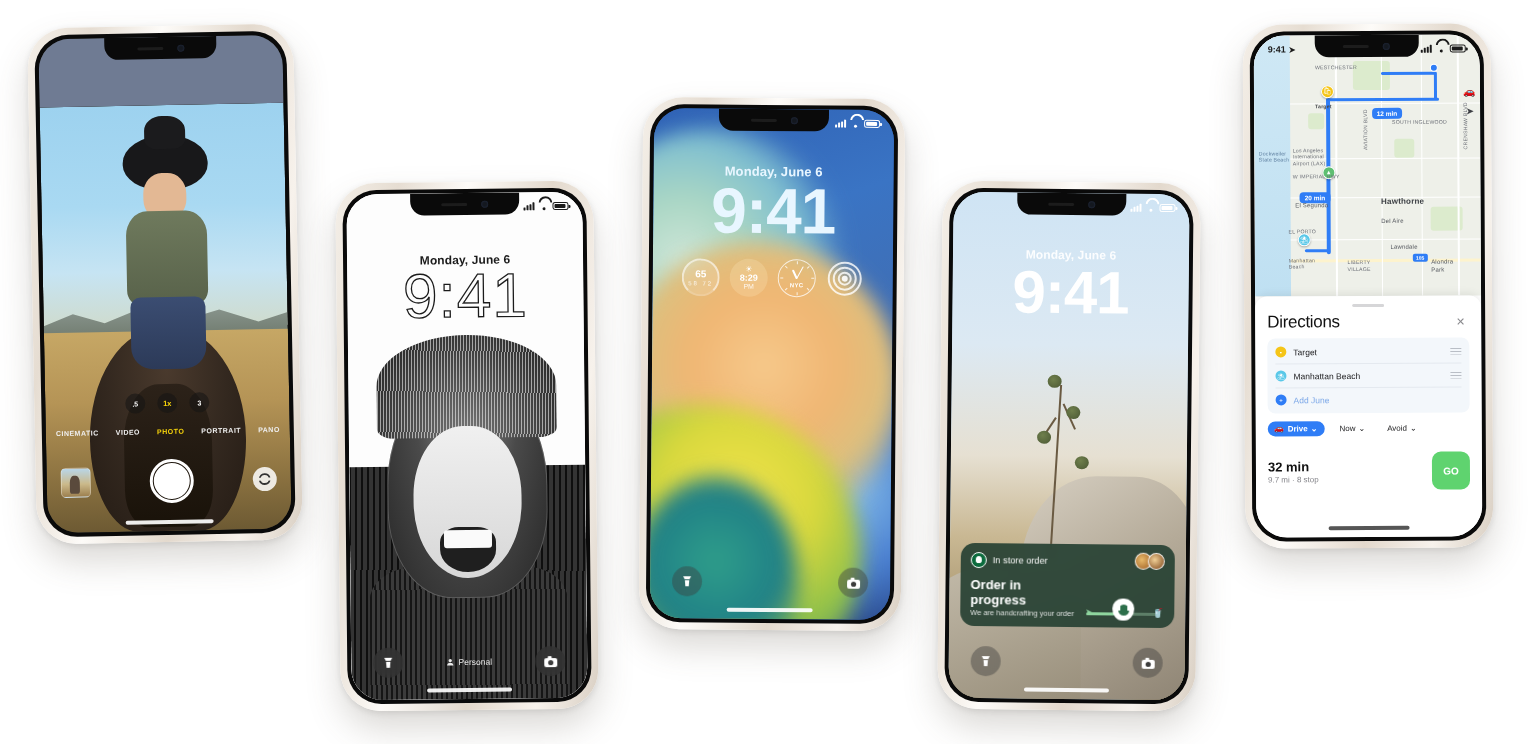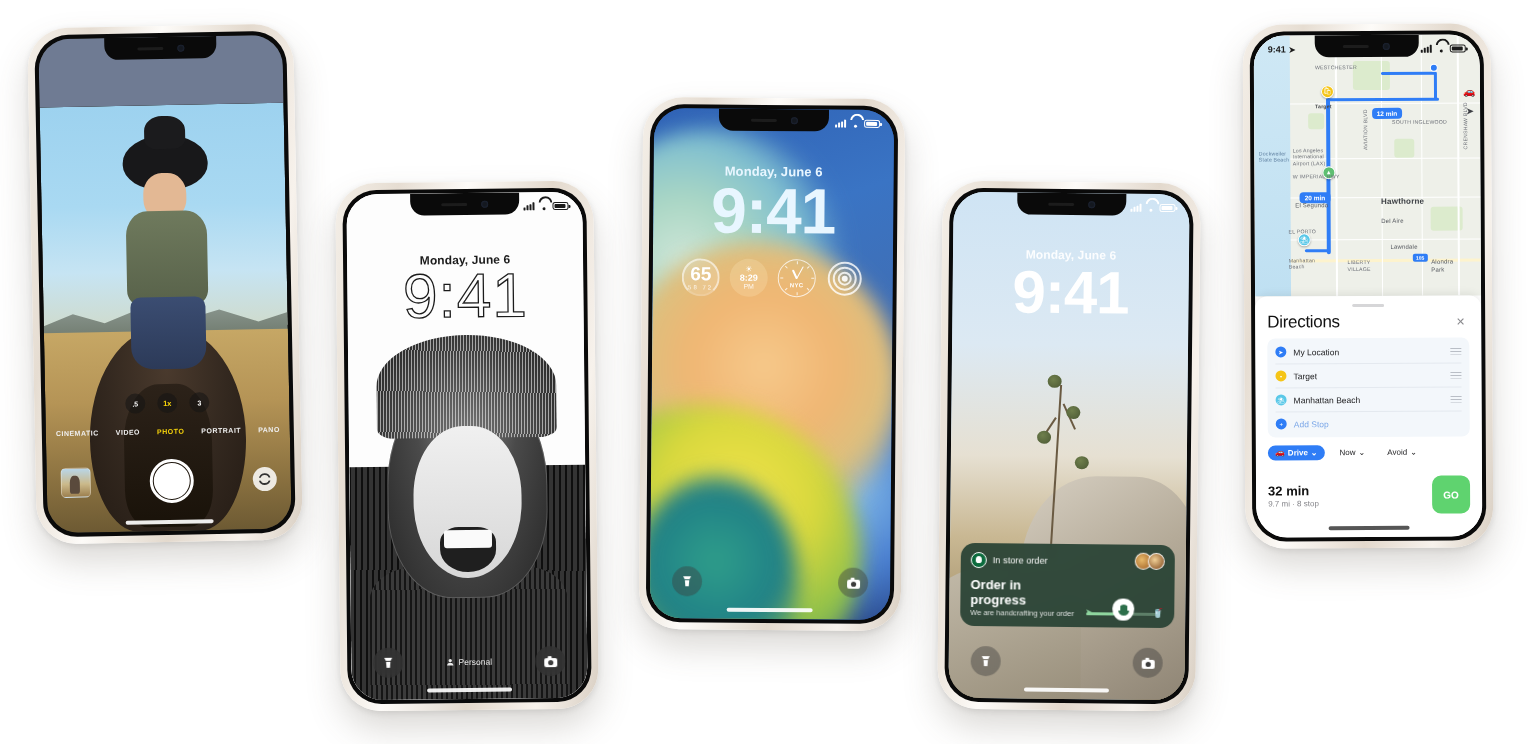--- a/index.html
+++ b/index.html
@@ -181,21 +181,21 @@
     background: radial-gradient(circle at 60% 30%, #f2e34a 0%, #d8d83d 28%, #8cc04a 52%, rgba(40,90,150,0) 76%); }
   .b4 { left:-8%; top:72%; width:70%; height:42%;
     background: radial-gradient(circle at 50% 40%, #2f9e8a 0%, #1f7f86 45%, rgba(30,70,130,0) 78%); }
   .b5 { right:-36%; top:46%; width:86%; height:58%;
     background: radial-gradient(circle at 40% 50%, #7fb8e8 0%, #4a7fd0 40%, rgba(30,60,130,0) 76%); }
   .widgets { position:absolute; left:0; right:0; display:flex; justify-content:center; gap:10px; z-index:25; }
   .wgt { width:38px; height:38px; border-radius:50%; display:flex; flex-direction:column;
     align-items:center; justify-content:center; color:#fff; }
   .wgt.temp { background: rgba(255,255,255,.16); border:2.5px solid rgba(255,255,255,.55);
     border-bottom-color: rgba(255,255,255,.15); }
-  .wgt.temp .big { font-size:19px; font-weight:600; line-height:1; }
+  .wgt.temp .big { font-size:10px; font-weight:600; line-height:1; }
   .wgt.temp .sm { font-size:6px; margin-top:1px; letter-spacing:2px; opacity:.85;}
   .wgt.sun { background: rgba(255,240,200,.22); }
   .wgt.sun .ic { font-size:8px; line-height:1; }
   .wgt.sun .t { font-size:9px; font-weight:600; line-height:1.05; }
   .wgt.sun .p { font-size:7px; opacity:.85; line-height:1;}
   .wgt.clock { position:relative; border:1.5px solid rgba(255,255,255,.75); }
   .wgt.clock .lbl { position:absolute; left:50%; top:60%; transform:translateX(-50%);
     font-size:6px; font-weight:700; letter-spacing:.4px; }
   .wgt.clock .hand { position:absolute; left:50%; top:50%; background:#fff; transform-origin: 0 50%; border-radius:1px;}
   .wgt.clock .h1 { width:10px;height:1.6px; transform: rotate(-115deg); }
@@ -698,37 +698,32 @@
 
         <div class="dir-sheet">
           <div class="grabber"></div>
           <div class="dir-head">
             <span class="ttl">Directions</span>
             <span class="dir-x">✕</span>
           </div>
 
           <div class="stoplist">
             <div class="stop">
-              <span class="dot" style="background:#2f7df6;">➤</span>
-              <span class="nm">My Location</span>
-              <span class="drag"></span>
-            </div>
-            <div class="stop">
               <span class="dot" style="background:#f5c518;">▪</span>
               <span class="nm">Target</span>
               <span class="drag"></span>
             </div>
             <div class="stop">
               <span class="dot" style="background:#5ac8e8;">⛱</span>
               <span class="nm">Manhattan Beach</span>
               <span class="drag"></span>
             </div>
             <div class="stop">
               <span class="dot" style="background:#2f7df6;">+</span>
-              <span class="nm muted">Add Stop</span>
+              <span class="nm muted">Add June</span>
             </div>
           </div>
 
           <div class="filters">
             <span class="chip primary">
               <span>🚗</span>
               <span>Drive</span>
               <span>⌄</span>
             </span>
             <span class="chip">

